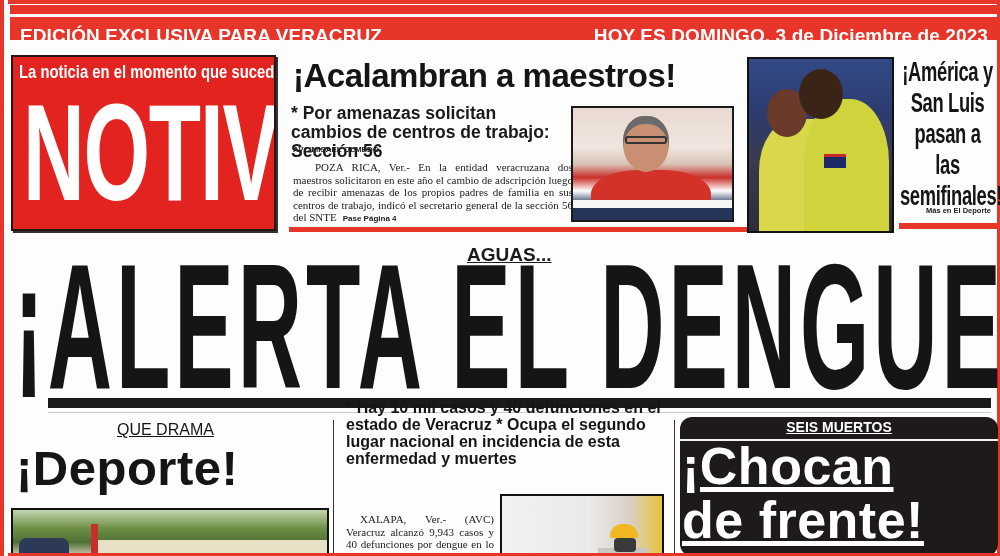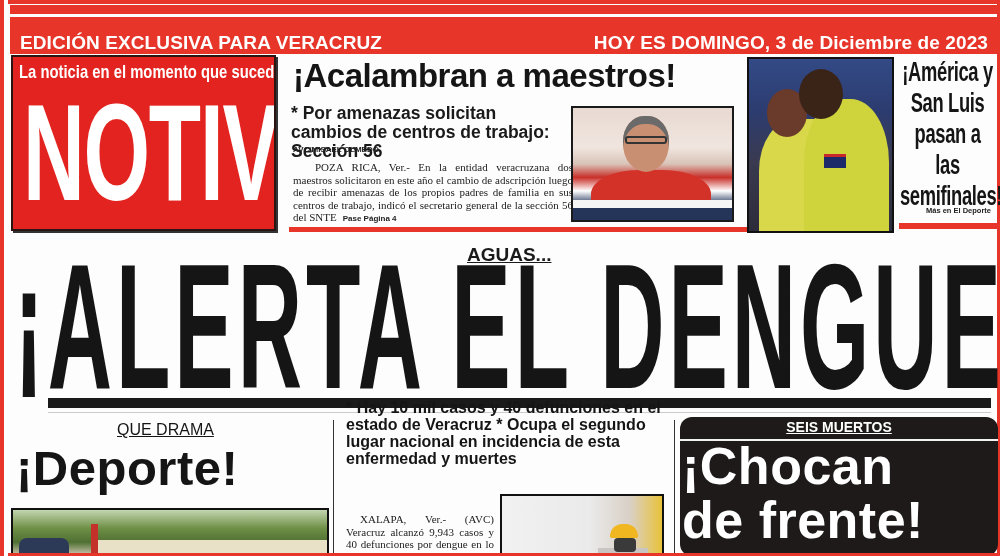--- a/index.html
+++ b/index.html
@@ -5,21 +5,21 @@
   * { box-sizing: border-box; margin: 0; padding: 0; }
   html, body { width: 1000px; height: 556px; overflow: hidden; background: #fff; }
   body { font-family: "Liberation Sans", sans-serif; color: #1a1a1a; position: relative; }
 
   .page { position: absolute; left: 0; top: 0; width: 1000px; height: 556px;
           border-left: 4px solid #e8352a; border-right: 3px solid #e8352a; background: #fdfdfd; }
 
   
   .topline { position: absolute; left: 4px; top: 0; width: 993px; height: 4px; background: #e8352a; }
   .topbar-strip { position: absolute; left: 6px; top: 5px; width: 988px; height: 9px; background: #e8352a; }
-  .topbar { position: absolute; left: 6px; top: 17px; width: 988px; height: 37px; background: #e8352a;
+  .topbar { position: absolute; left: 6px; top: 17px; width: 988px; height: 23px; background: #e8352a;
             display: flex; justify-content: space-between; align-items: center; padding: 15px 10px 0 10px; }
   .topbar span { color: #fff; font-weight: bold; font-size: 19px; letter-spacing: 0.1px; }
 
   
   .logo { position: absolute; left: 7px; top: 55px; width: 265px; height: 176px; background: #e3231f;
           border: 2px solid #2b1512; box-shadow: 2px 2px 0 #333; overflow: hidden; }
   .logo .tagline { position: absolute; left: 6px; top: 4px; width: 250px; color: #fff; font-size: 19px;
                    font-family: "Liberation Sans", sans-serif; transform: scaleX(0.78); transform-origin: left top; white-space: nowrap; font-weight: bold; }
   .logo .brand { position: absolute; left: 10px; top: 20px; color: #fff; font-weight: bold; font-size: 138px;
                  line-height: 150px; transform: scaleX(0.62); transform-origin: left top; white-space: nowrap; letter-spacing: -2px; }
@@ -83,21 +83,21 @@
   .photo-fumig .helmet { position: absolute; left: 108px; top: 28px; width: 28px; height: 14px; background: #f0b720; border-radius: 14px 14px 2px 2px; }
   .photo-fumig .mask { position: absolute; left: 112px; top: 42px; width: 22px; height: 14px; background: #3a3a3a; border-radius: 4px; }
   .photo-fumig .body { position: absolute; left: 96px; top: 52px; width: 50px; height: 20px; background: #c9c5c2; }
 
   .colrule-r { position: absolute; left: 670px; top: 420px; width: 1px; height: 136px; background: #333; }
 
   
   .crash { position: absolute; left: 676px; top: 417px; width: 318px; height: 139px; background: #1f1a1a; overflow: hidden; border-radius: 12px; }
   .crash .kicker2 { position: absolute; left: 0; top: 2px; width: 100%; text-align: center; font-size: 14px; font-weight: bold; color: #fff; text-decoration: underline; }
   .crash .sep { position: absolute; left: 0; top: 22px; width: 100%; height: 2px; background: #f2f2f2; }
-  .crash .head2 { position: absolute; left: 2px; top: 22px; font-size: 52px; line-height: 54px; font-weight: bold; color: #fff; white-space: nowrap; letter-spacing: 0.5px; }
+  .crash .head2 { position: absolute; left: 2px; top: 22px; font-size: 52px; line-height: 54px; font-weight: bold; color: #fff; white-space: nowrap; letter-spacing: 0.5px; text-decoration: underline; }
 
   .bottom-red { position: absolute; left: 4px; top: 553px; width: 993px; height: 3px; background: #e8352a; }
 </style>
 </head>
 <body>
 
 <div class="page">
   <div class="topline"></div>
   <div class="topbar-strip"></div>
   <div class="topbar">

